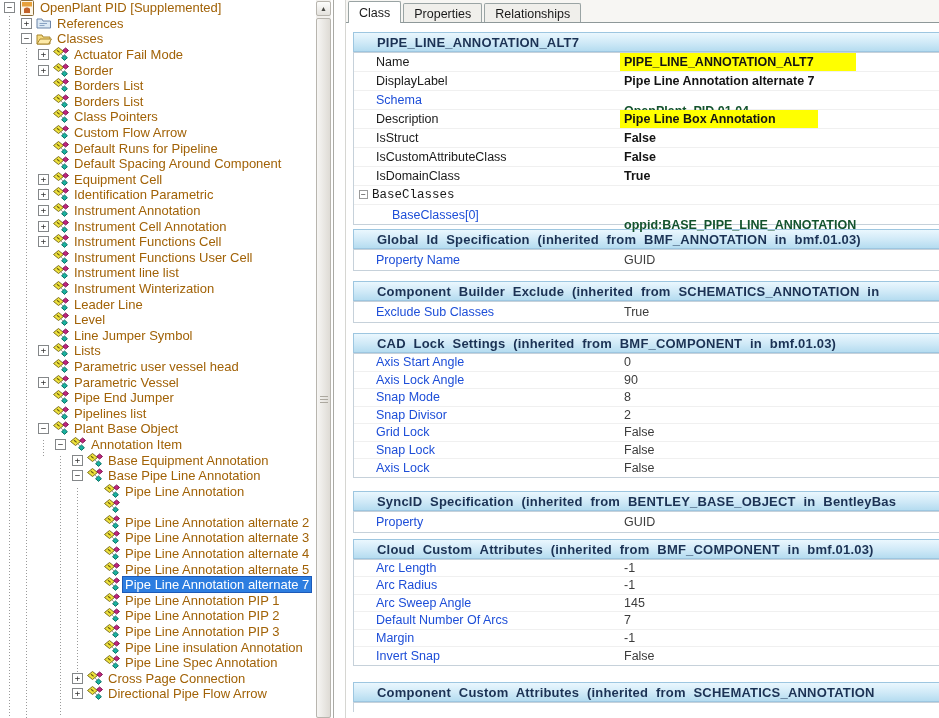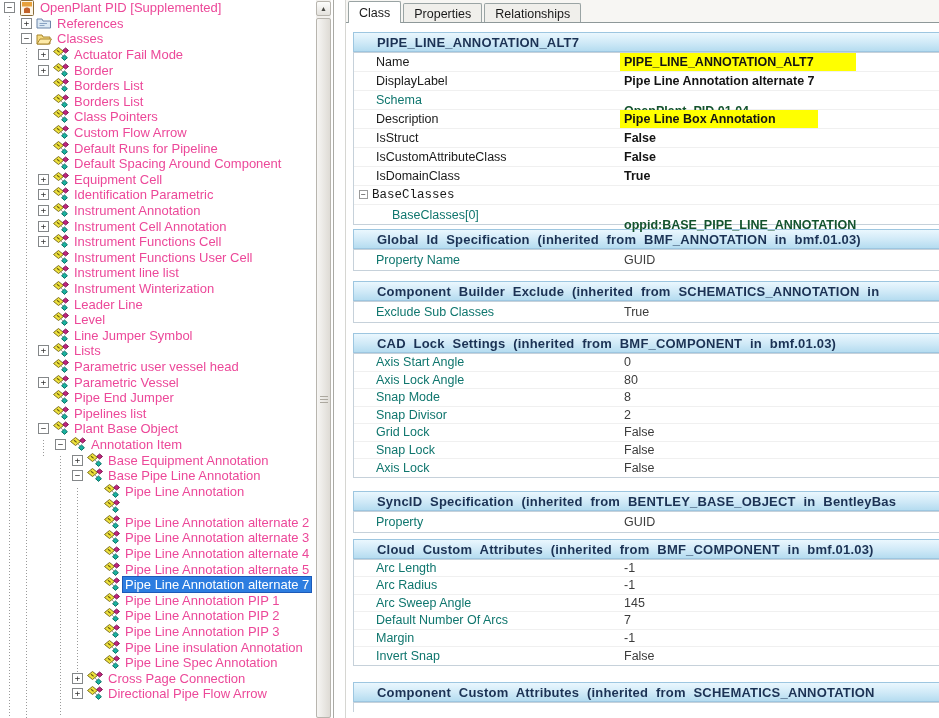--- a/index.html
+++ b/index.html
@@ -10,21 +10,21 @@
   
   #tree-panel { position:absolute; left:0; top:0; width:316px; height:718px; background:#fff; overflow:hidden; }
   .guide { position:absolute; width:1px;
     background-image:repeating-linear-gradient(to bottom,#9a9a9a 0 1px,transparent 1px 3px); }
   .tree-row { position:relative; display:flex; align-items:center; height:15.6px; white-space:nowrap; z-index:1; }
   .tree-row .sp { flex:0 0 auto; }
   .ebox { flex:0 0 auto; width:11px; height:11px; border:1px solid #848789; background:#fff;
     font:9px/8px "DejaVu Sans Mono",monospace; text-align:center; color:#333; }
   .ebox-ph { flex:0 0 auto; width:11px; height:11px; }
   .ticon { flex:0 0 auto; width:16px; height:16px; margin-left:4px; display:flex; align-items:center; }
-  .tlabel { margin-left:3px; font-size:13px; color:#ec4899; padding:0 2px; }
+  .tlabel { margin-left:3px; font-size:13px; color:#a16207; padding:0 2px; }
   .tlabel.sel { background:#2c7de0; color:#fff; box-shadow:0 0 0 1px #1c5ab8; }
 
   
   #tree-scroll { position:absolute; left:316px; top:0; width:15px; height:718px; background:#f2f0ed; }
   #tree-scroll .up { position:absolute; left:0; top:1px; width:15px; height:15px; background:linear-gradient(#fdfdfc,#e4e2dd);
     border:1px solid #b8b5ae; border-radius:2px; font-size:7px; color:#4a4a46; text-align:center; line-height:13px; }
   #tree-scroll .thumb { position:absolute; left:0; top:18px; width:15px; height:700px;
     background:linear-gradient(to right,#f7f6f4,#dedbd5); border:1px solid #b8b5ae; border-radius:2px; }
   #tree-scroll .grip { position:absolute; left:3px; top:377px; width:8px; height:8px;
     background-image:repeating-linear-gradient(to bottom,#aca89f 0 1px,transparent 1px 3px); }
@@ -48,21 +48,21 @@
     border:1px solid #9dc6e0; font-size:13px; font-weight:bold; color:#1b3254;
     word-spacing:4px; letter-spacing:0.2px; }
   .sec-box { border:1px solid #c6d1da; background:#fff; }
   .sec-box:empty { height:10px; border-bottom:none; }
   .prow { position:relative; display:flex; align-items:center; border-bottom:1px solid #f0f0f0; background:#fff; }
   .prow:last-child { border-bottom:none; }
   .rows-lg .prow { height:19px; }
   .rows-md .prow { height:20px; }
   .rows-sm .prow { height:17.5px; }
   .plabel { margin-left:22px; font-size:12.5px; color:#1a1a1a; white-space:nowrap; }
-  .plabel.gray { color:#0f766e; }
+  .plabel.gray { color:#1d4ed8; }
   .plabel.ind { margin-left:38px; }
   .prow .cbox { position:absolute; left:5px; top:50%; margin-top:-5px; width:9px; height:9px; border:1px solid #9a9a9a;
     background:#fff; font:8px/7px "DejaVu Sans Mono",monospace; text-align:center; color:#444; }
   .prow.has-cbox .plabel { margin-left:18px;font-family:Liberation Mono, monospace; }
   .pvalue { position:absolute; left:270px; font-size:12.5px; color:#3c3c3c; white-space:nowrap; }
   .pvalue.b { font-weight:bold; color:#141414; }
   .pvalue.gray { color:#14532d;margin-top:21px; }
   .pvalue .hl { background:#ffff00; display:inline-block; padding:2px 42px 2px 4px; margin-left:-4px; }
 
   
@@ -789,21 +789,21 @@
         </div>
         <div class="section">
           <div class="sec-header">CAD Lock Settings (inherited from BMF_COMPONENT in bmf.01.03)</div>
           <div class="sec-box rows-sm">
             <div class="prow">
               <span class="plabel gray">Axis Start Angle</span>
               <span class="pvalue">0</span>
             </div>
             <div class="prow">
               <span class="plabel gray">Axis Lock Angle</span>
-              <span class="pvalue">80</span>
+              <span class="pvalue">90</span>
             </div>
             <div class="prow">
               <span class="plabel gray">Snap Mode</span>
               <span class="pvalue">8</span>
             </div>
             <div class="prow">
               <span class="plabel gray">Snap Divisor</span>
               <span class="pvalue">2</span>
             </div>
             <div class="prow">

